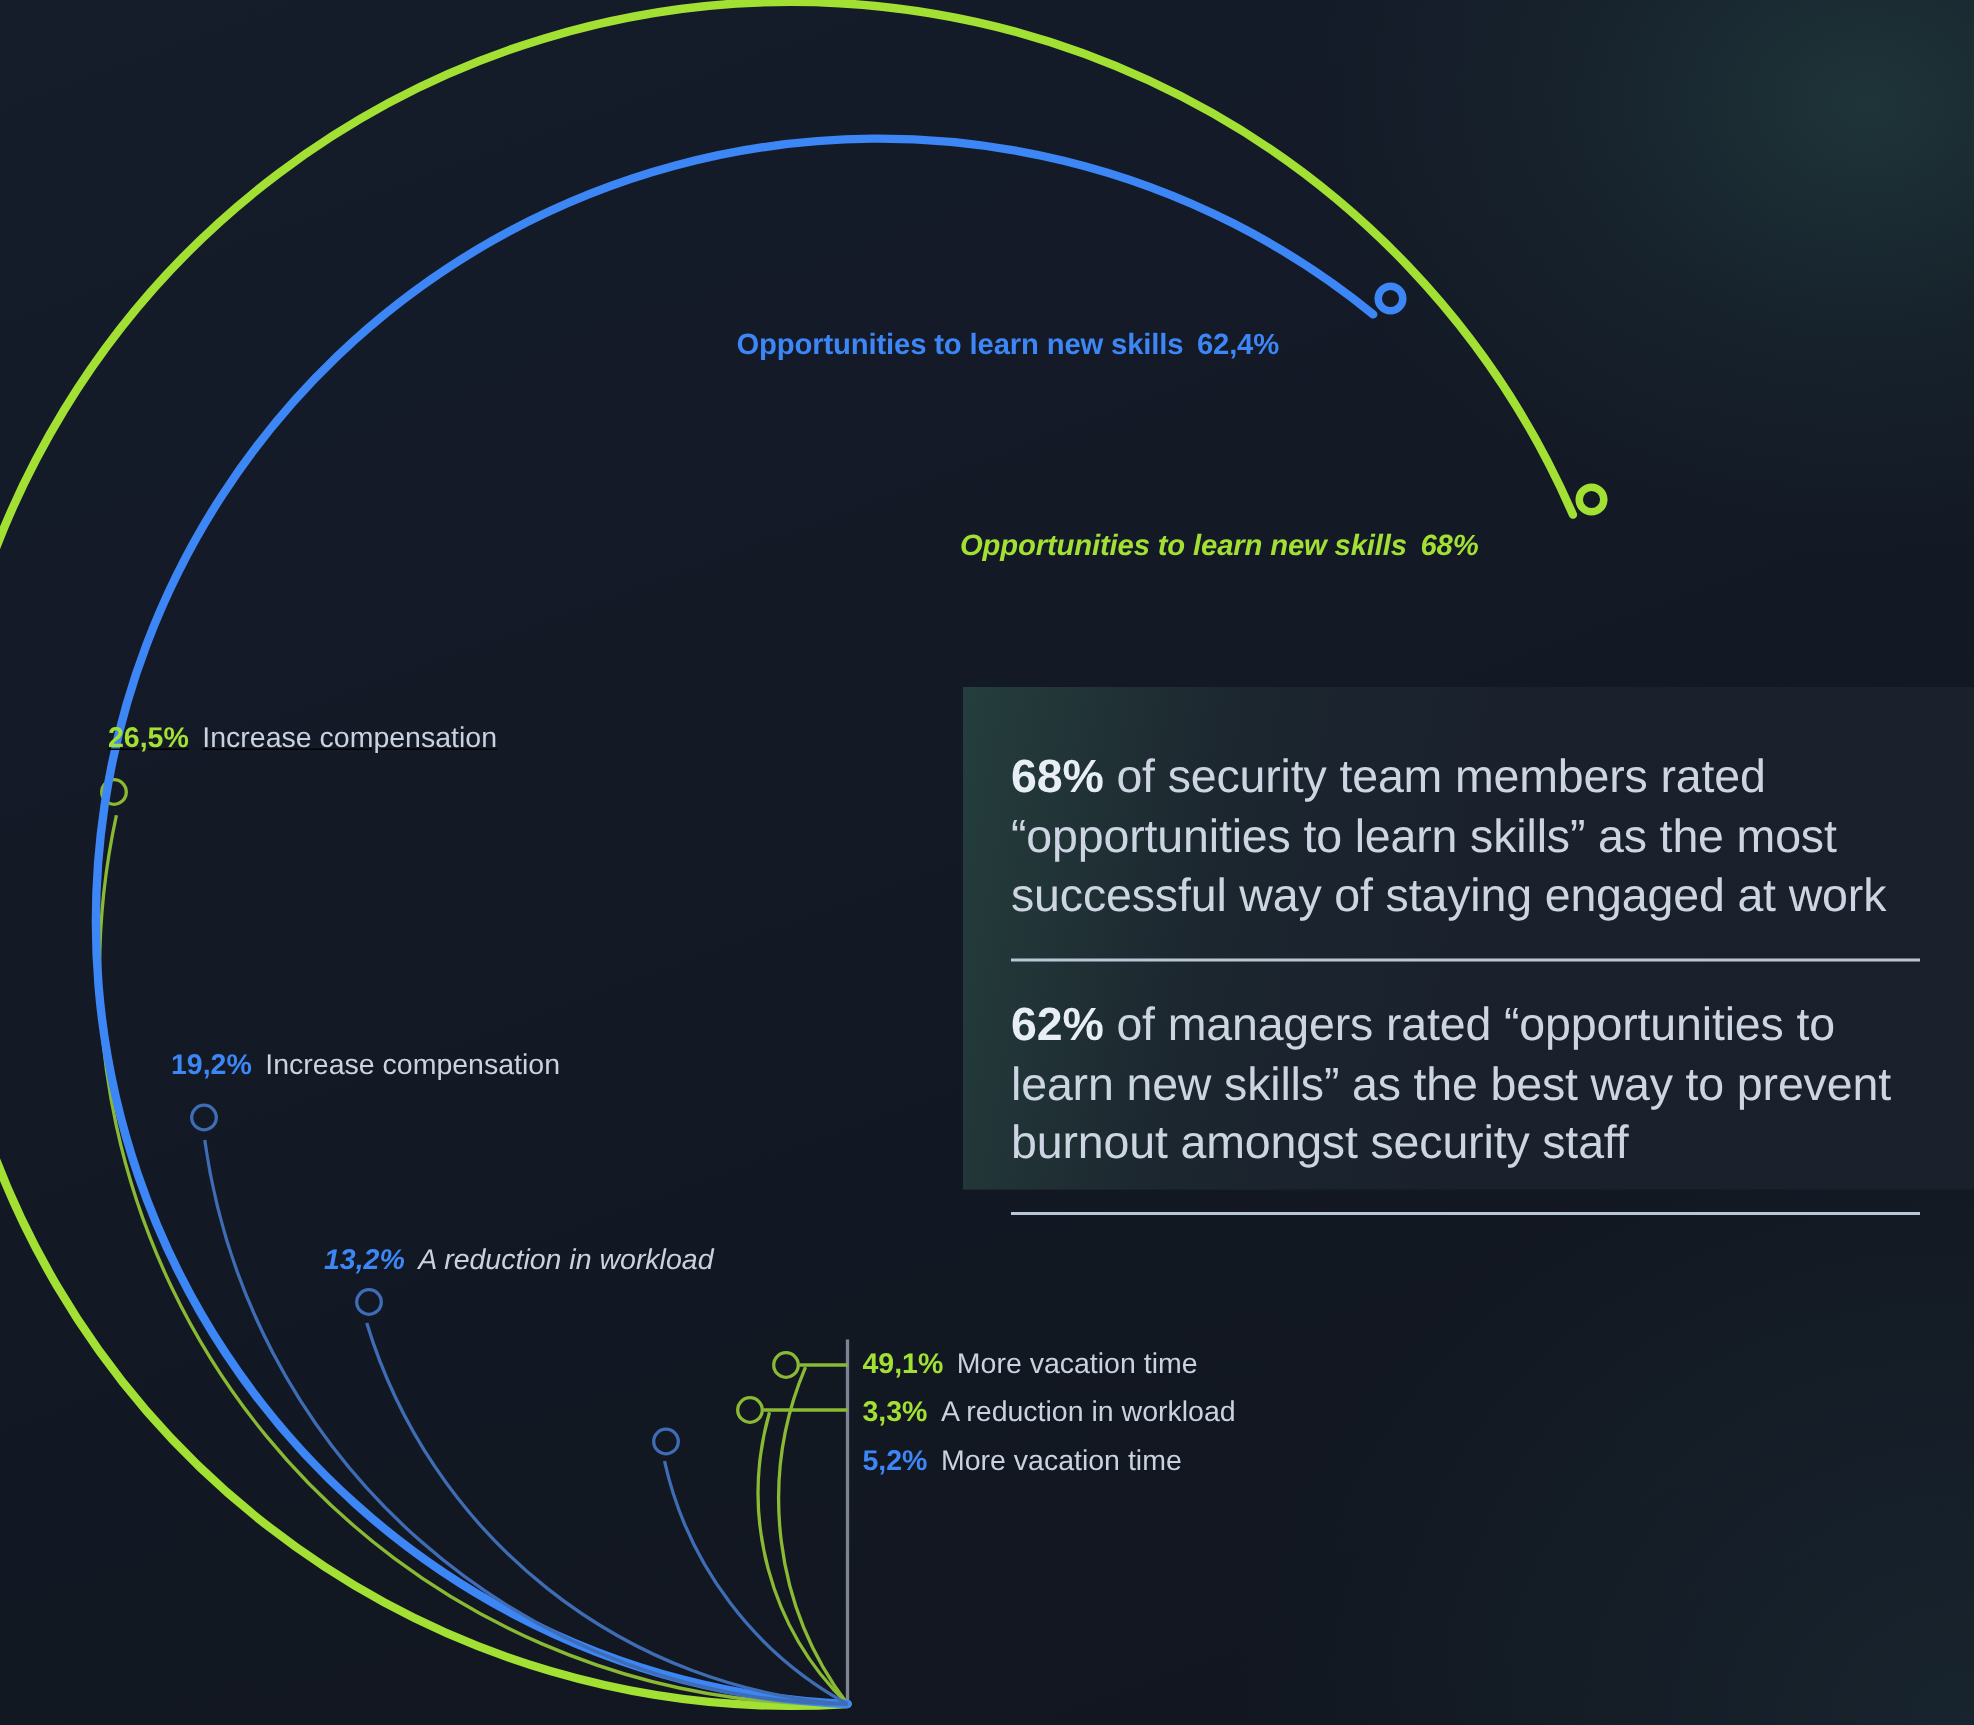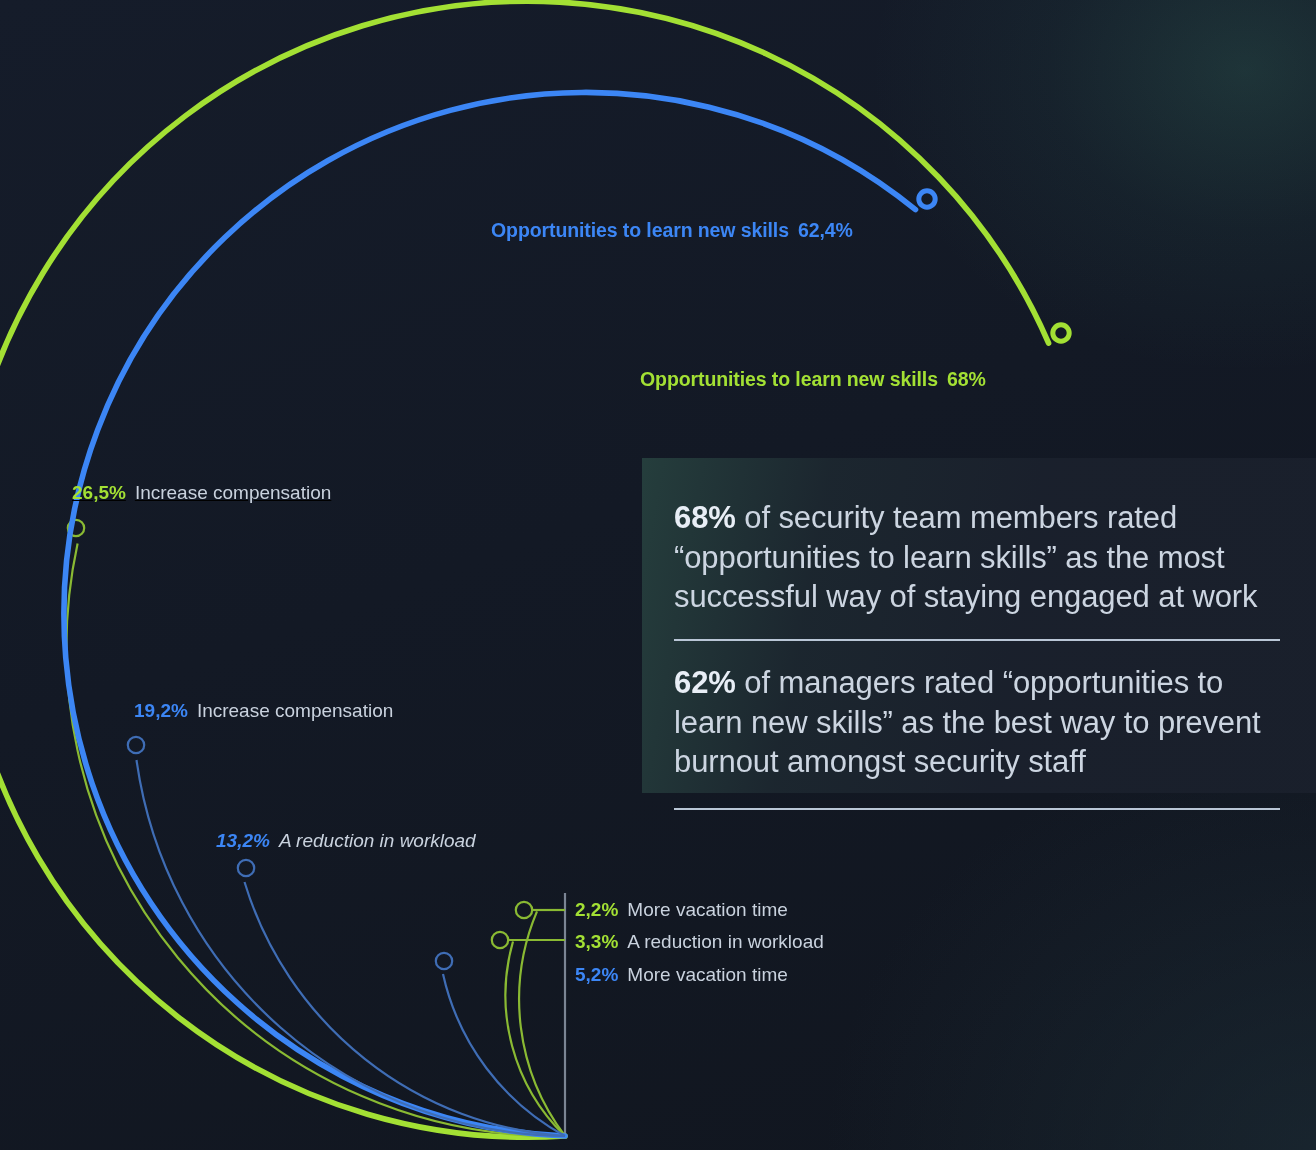--- a/index.html
+++ b/index.html
@@ -84,38 +84,38 @@
     <circle cx="444" cy="961" r="8.2" fill="none" stroke="#3f6db5" stroke-width="2.2"></circle>
 
     <line x1="533" y1="910" x2="565" y2="910" stroke="#8aba33" stroke-width="2.2"></line>
     <line x1="509" y1="940" x2="565" y2="940" stroke="#8aba33" stroke-width="2.2"></line>
   </svg>
 
   <div class="lbl callout" style="left:491px;top:221px;color:#3c86f5;">
     <span>Opportunities to learn new skills</span><span class="v">62,4%</span>
   </div>
 
-  <div class="lbl callout" style="left:640px;top:370px;color:#a3e034;">
+  <div class="lbl callout" style="left:640px;top:355px;color:#a3e034;font-style:italic;">
     <span>Opportunities to learn new skills</span><span class="v">68%</span>
   </div>
 
   <div class="lbl side" style="left:72px;top:483px;text-decoration:underline;">
     <span class="pct" style="color:#a3e034;">26,5%</span><span class="desc">Increase compensation</span>
   </div>
 
-  <div class="lbl side" style="left:114px;top:701px;margin-left:20px;">
+  <div class="lbl side" style="left:114px;top:701px;">
     <span class="pct" style="color:#3c86f5;">19,2%</span><span class="desc">Increase compensation</span>
   </div>
 
   <div class="lbl side" style="left:216px;top:831px;font-style:italic;">
     <span class="pct" style="color:#3c86f5;">13,2%</span><span class="desc">A reduction in workload</span>
   </div>
 
   <div class="lbl side" style="left:575px;top:900px;">
-    <span class="pct" style="color:#a3e034;">2,2%</span><span class="desc">More vacation time</span>
+    <span class="pct" style="color:#a3e034;">49,1%</span><span class="desc">More vacation time</span>
   </div>
 
   <div class="lbl side" style="left:575px;top:932px;">
     <span class="pct" style="color:#a3e034;">3,3%</span><span class="desc">A reduction in workload</span>
   </div>
 
   <div class="lbl side" style="left:575px;top:965px;">
     <span class="pct" style="color:#3c86f5;">5,2%</span><span class="desc">More vacation time</span>
   </div>
 

